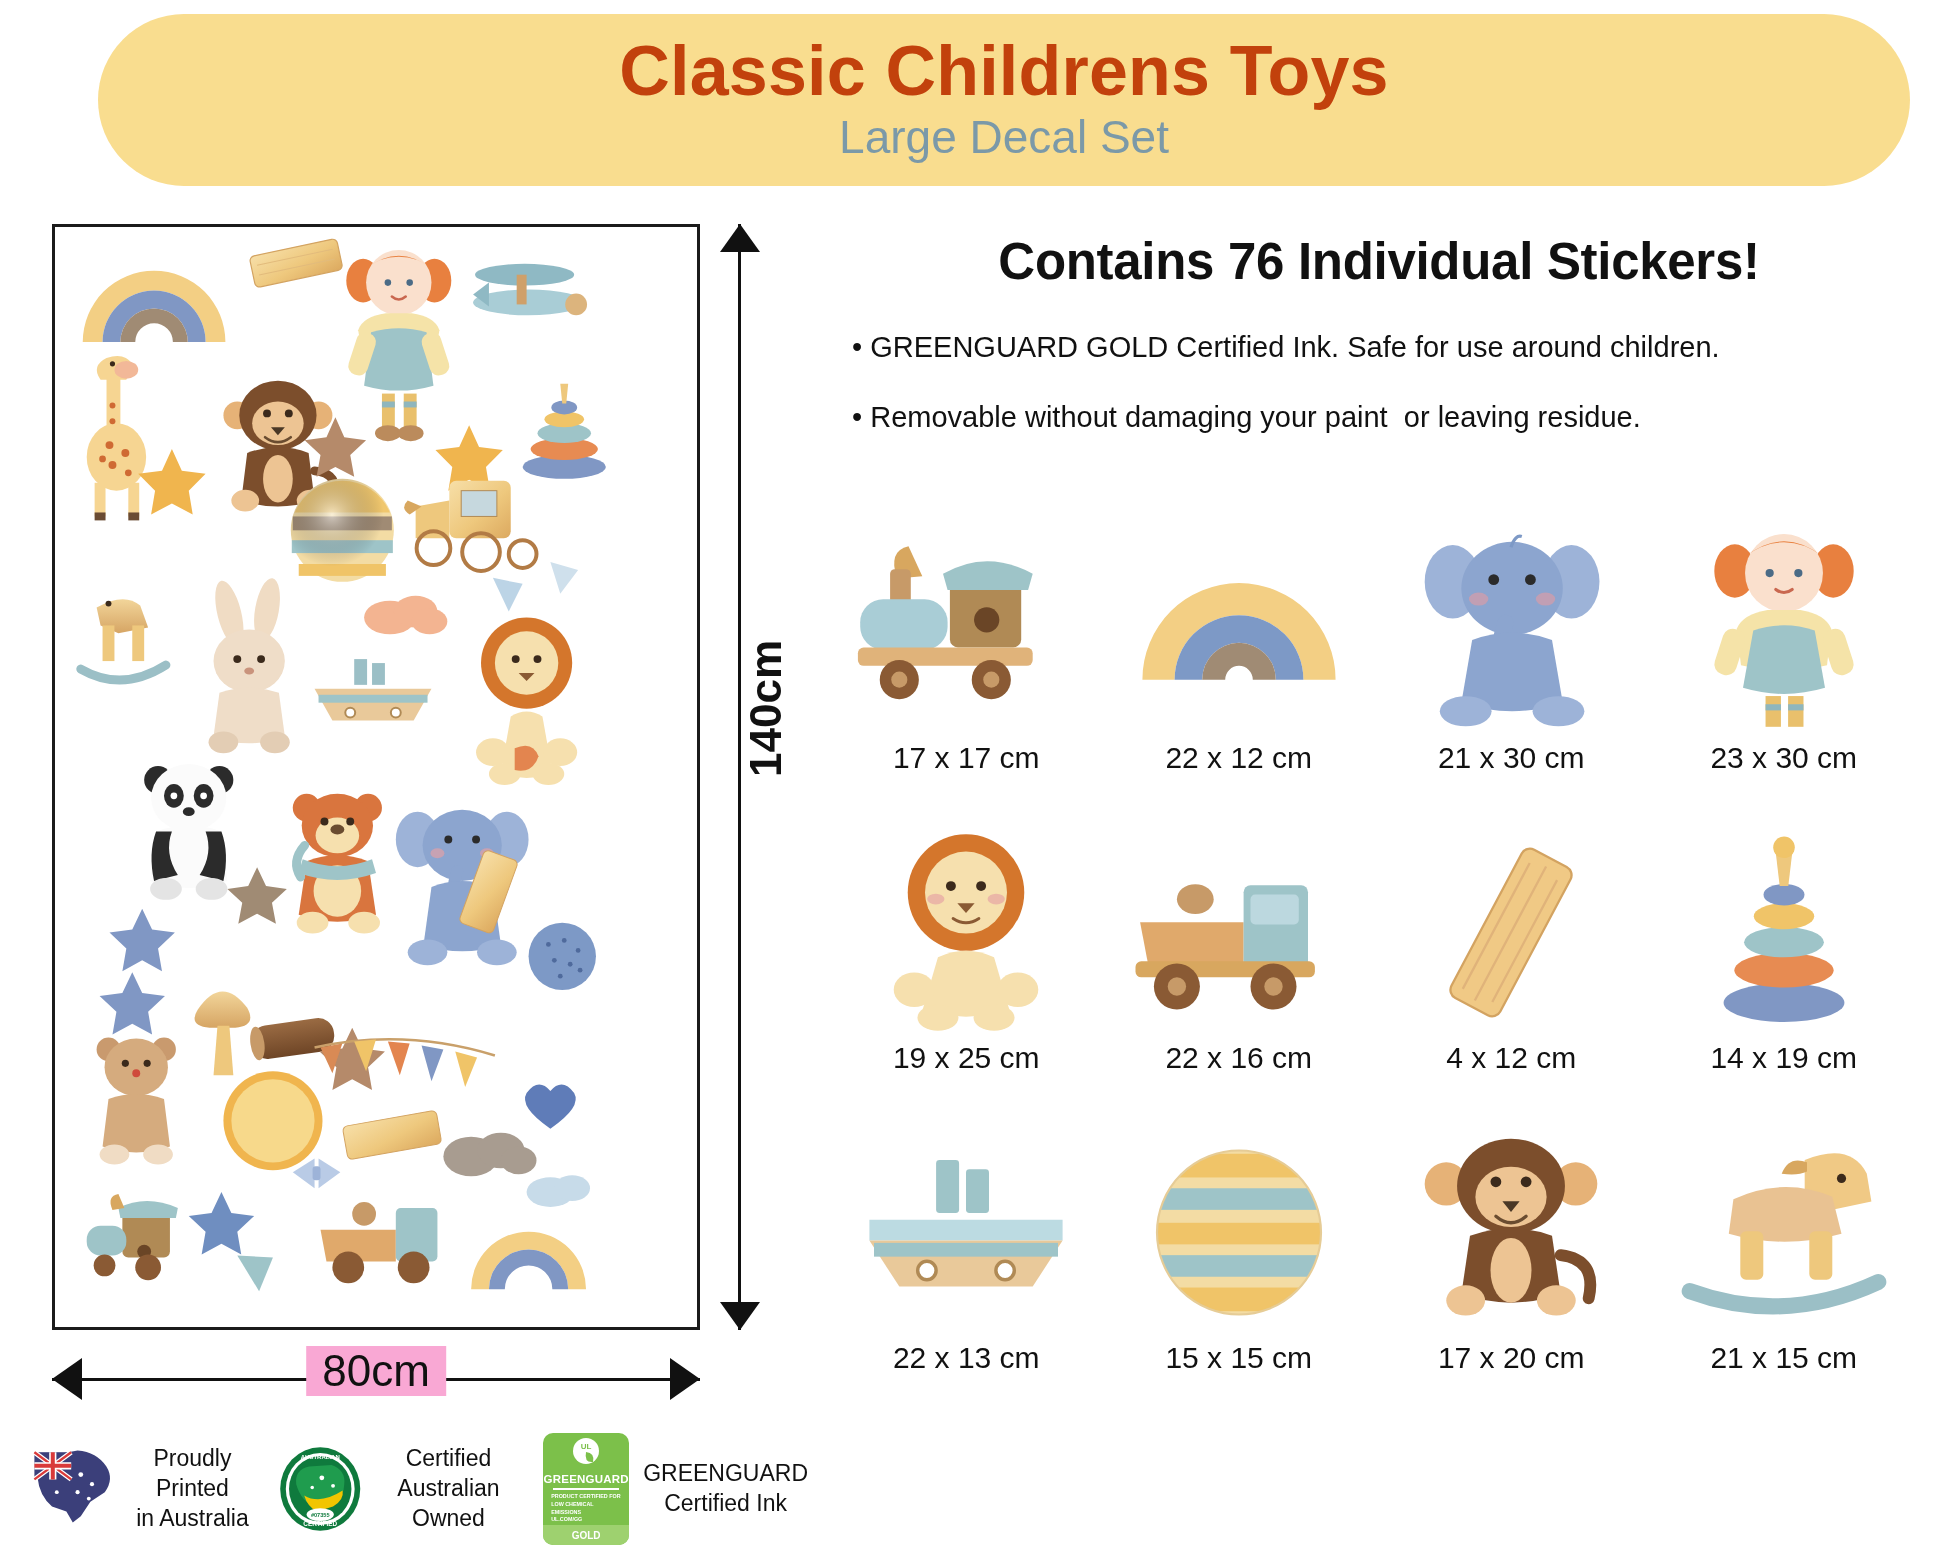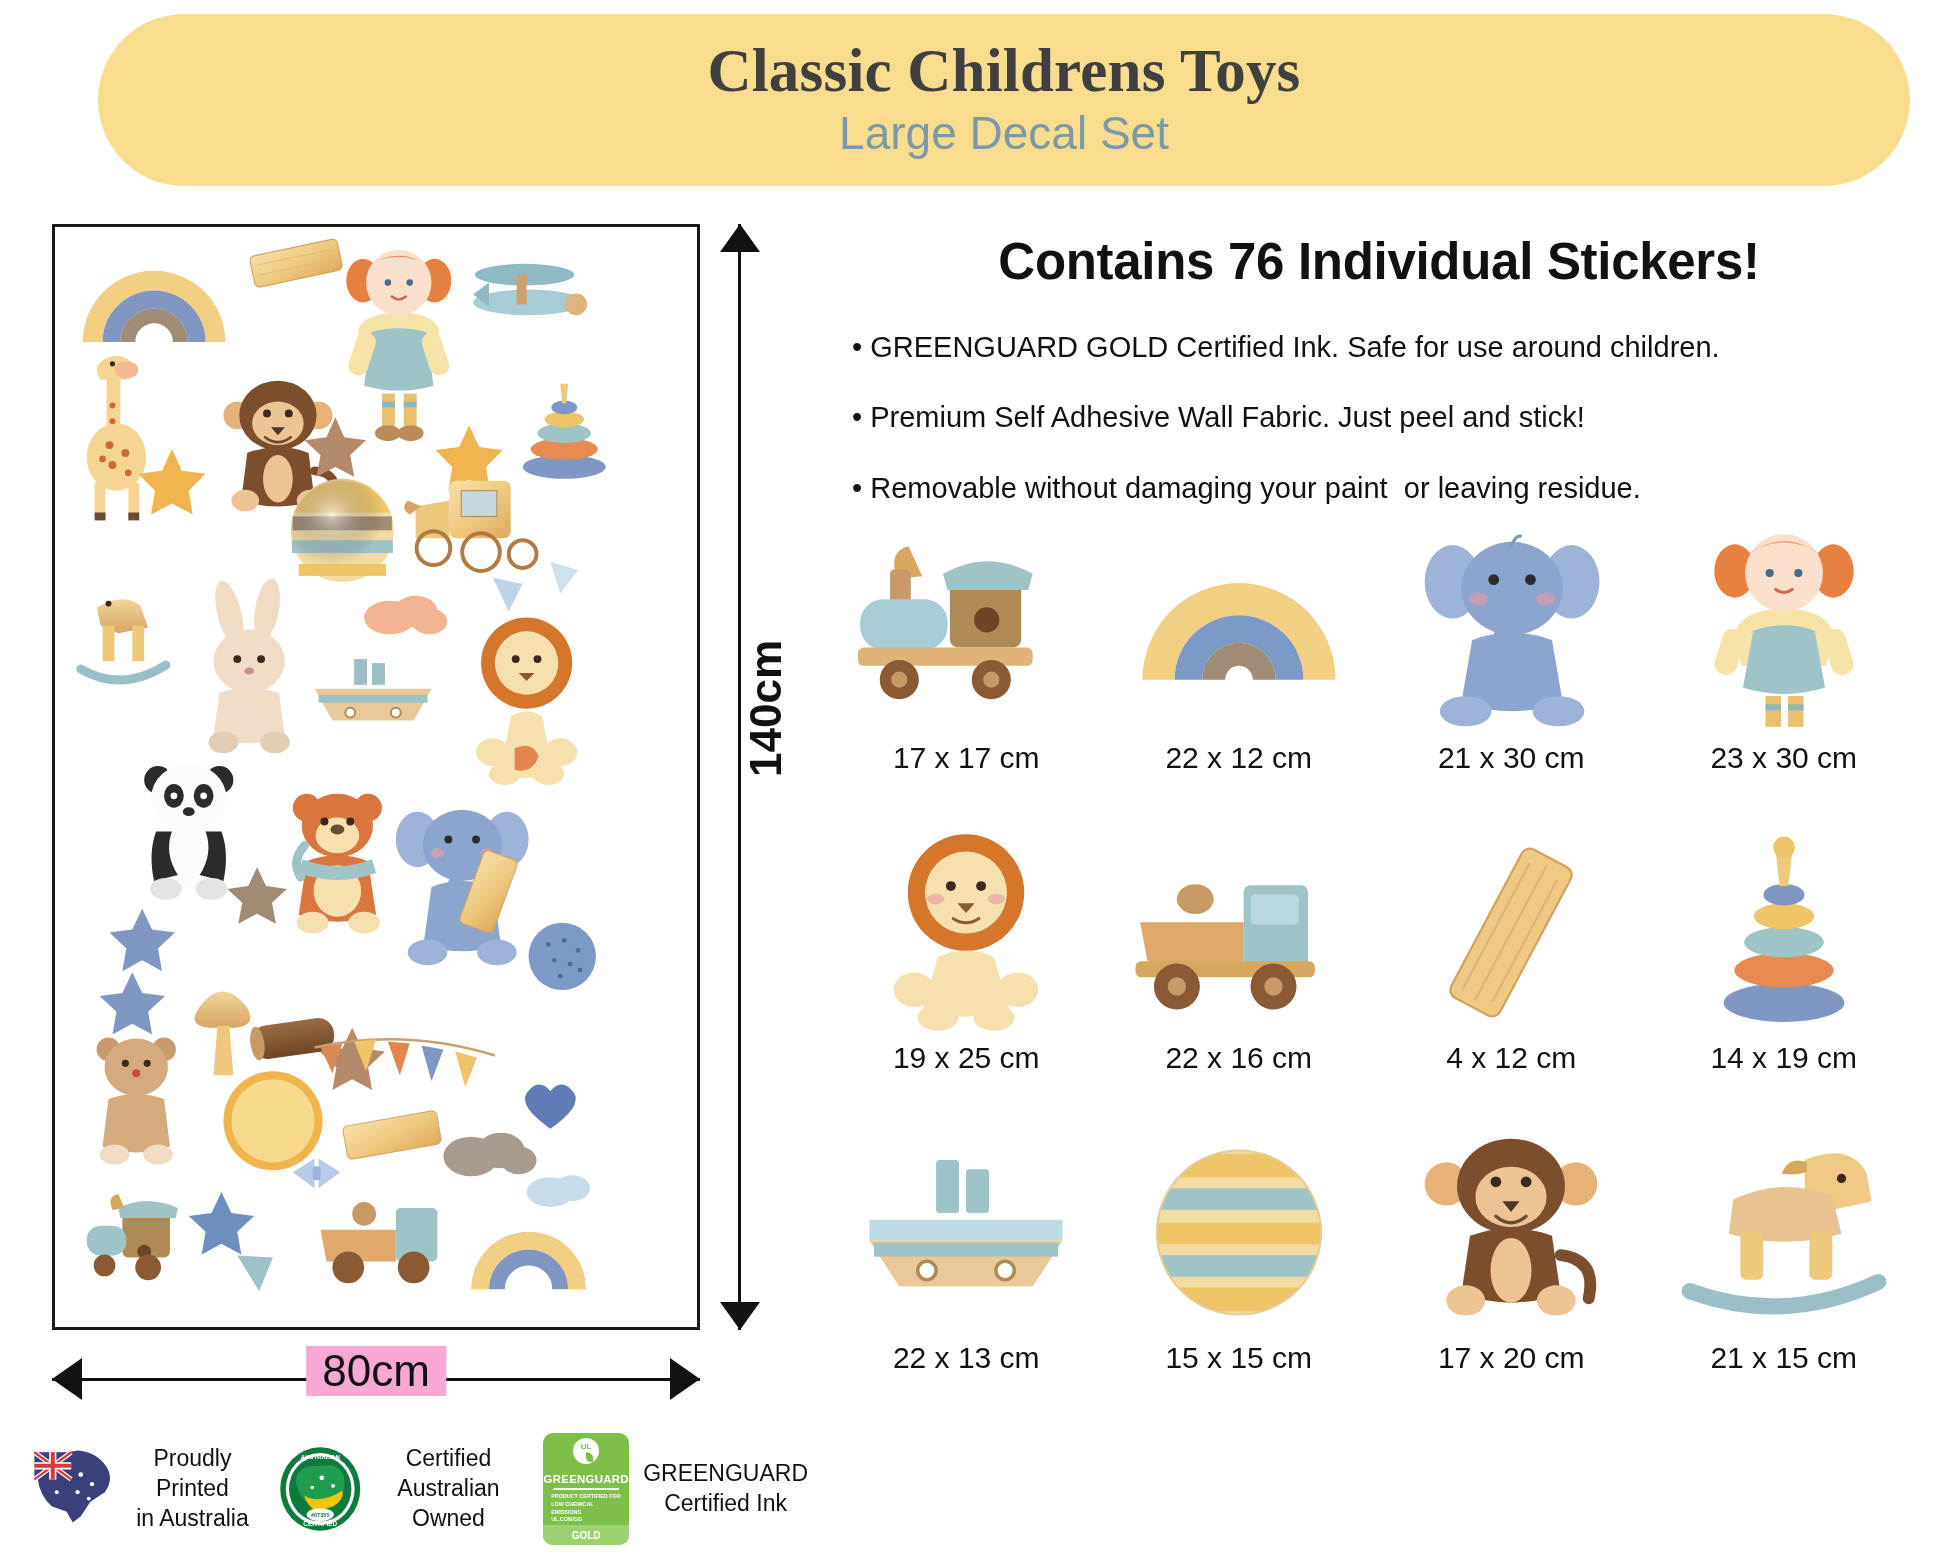--- a/index.html
+++ b/index.html
@@ -15,24 +15,23 @@
   .banner {
     position:absolute;
     left:98px; top:14px;
     width:1812px; height:172px;
     background:#f9dd8f;
     border-radius:90px;
     display:flex; flex-direction:column;
     align-items:center; justify-content:center;
   }
   .banner-title {
-    font-size:61px; font-weight:bold;
-    color:#404040; letter-spacing:.2px;
+    font-size:70px; font-weight:bold;
+    color:#c2410c; letter-spacing:.2px;
     line-height:1.02;
-    font-family:Liberation Serif, serif;
   }
   .banner-sub {
     font-size:46px; font-weight:normal;
     color:#7b99a8; line-height:1.15; margin-top:4px;
   }
 
   
   .sheet-wrap { position:absolute; left:52px; top:224px; }
   .sheet {
     width:648px; height:1106px;
@@ -506,21 +505,20 @@
   <div class="arr-l"></div>
   <div class="line"></div>
   <div class="arr-r"></div>
   <div class="lbl">80cm</div>
 </div>
 
 <div class="right">
   <div class="headline">Contains 76 Individual Stickers!</div>
   <div class="bullets">
     <div class="bullet">• GREENGUARD GOLD Certified Ink. Safe for use around children.</div>
-    <div class="bullet">• Premium Self Adhesive Wall Fabric. Just peel and stick!</div>
     <div class="bullet">• Removable without damaging your paint  or leaving residue.</div>
   </div>
 </div>
 
 <div class="grid">
 
   <div class="cell">
     <div class="art">
       <svg viewBox="0 0 200 170">
         <path d="M40 38 q-8 -24 10 -28 l12 26Z" fill="#d8a75f"></path>

